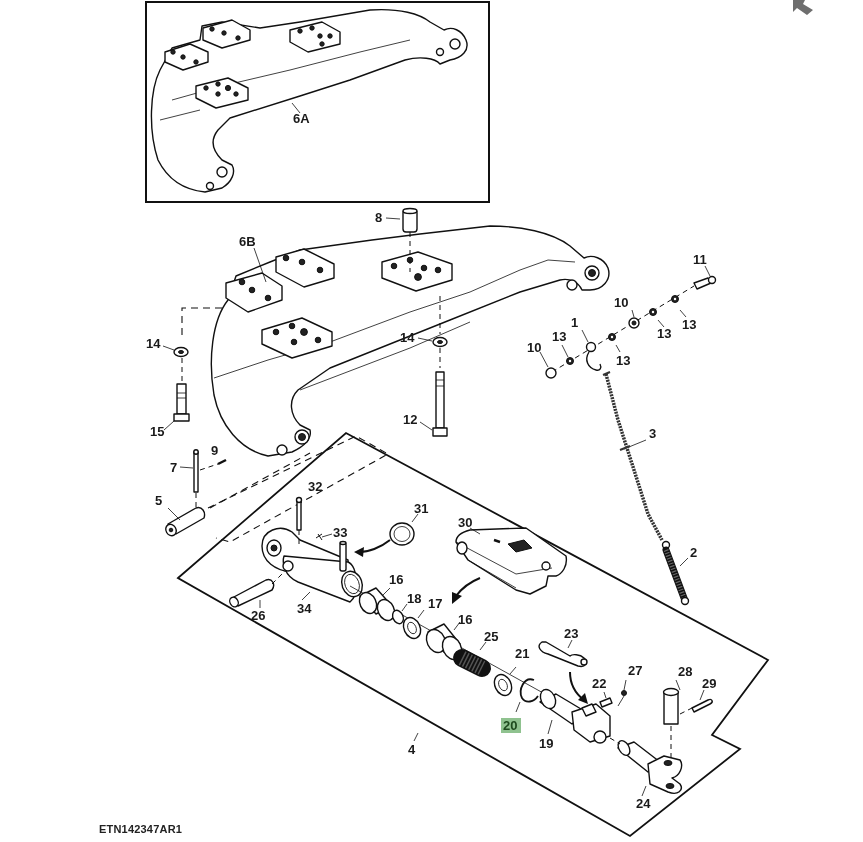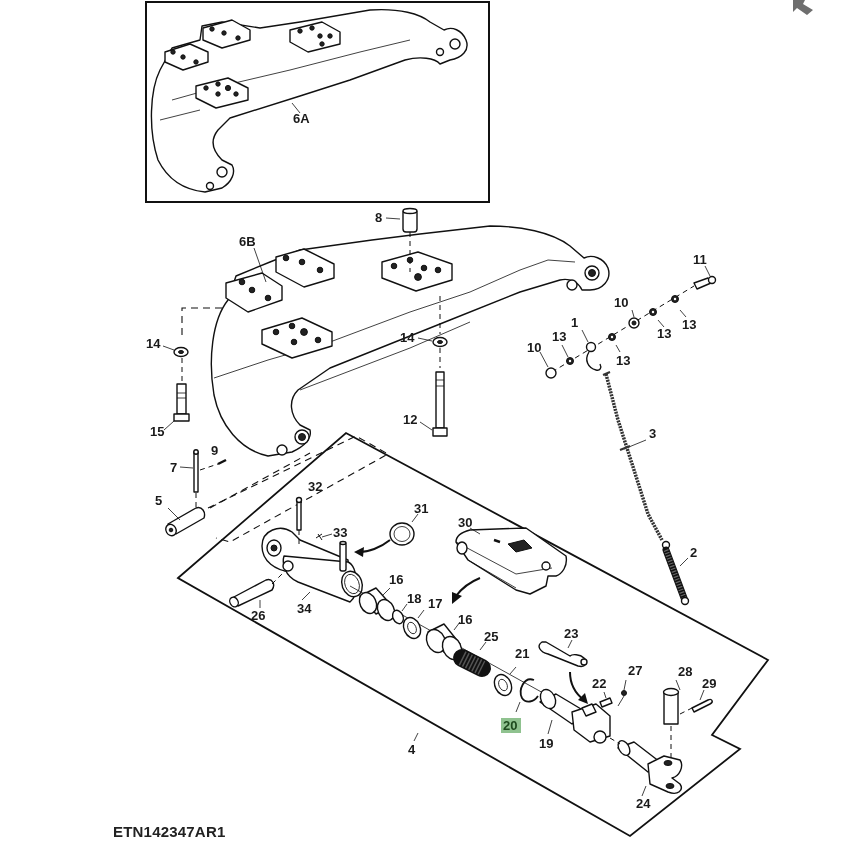--- a/index.html
+++ b/index.html
@@ -1,20 +1,20 @@
 <!DOCTYPE html>
 <html><head>
 <meta charset="utf-8">
 <style>
   html,body{margin:0;padding:0;background:#fff;}
   body{width:863px;height:842px;position:relative;overflow:hidden;font-family:"Liberation Sans",sans-serif;}
   #diagram{position:absolute;left:0;top:0;}
   .lbl{font-family:"Liberation Sans",sans-serif;font-weight:bold;font-size:13px;fill:#1a1a1a;}
   .lbl-hl{fill:#1e4a1e;}
-  .fig-id{position:absolute;left:99px;top:823px;font-size:15px;font-weight:bold;color:#222;letter-spacing:0.2px;margin-left:14px;}
+  .fig-id{position:absolute;left:99px;top:823px;font-size:11px;font-weight:bold;color:#222;letter-spacing:0.2px;}
   .thin{stroke:#111;fill:none;stroke-width:0.8;}
   .part{stroke:#111;fill:#fff;stroke-width:1.4;stroke-linejoin:round;}
   .dash{stroke:#111;fill:none;stroke-width:1.1;stroke-dasharray:7 5;}
   .dashc{stroke:#111;fill:none;stroke-width:1;stroke-dasharray:5 4;}
   .dark{fill:#222;stroke:#111;stroke-width:1;}
   .cursor{position:absolute;right:40px;top:0;}
 </style>
 </head>
 <body>
 

